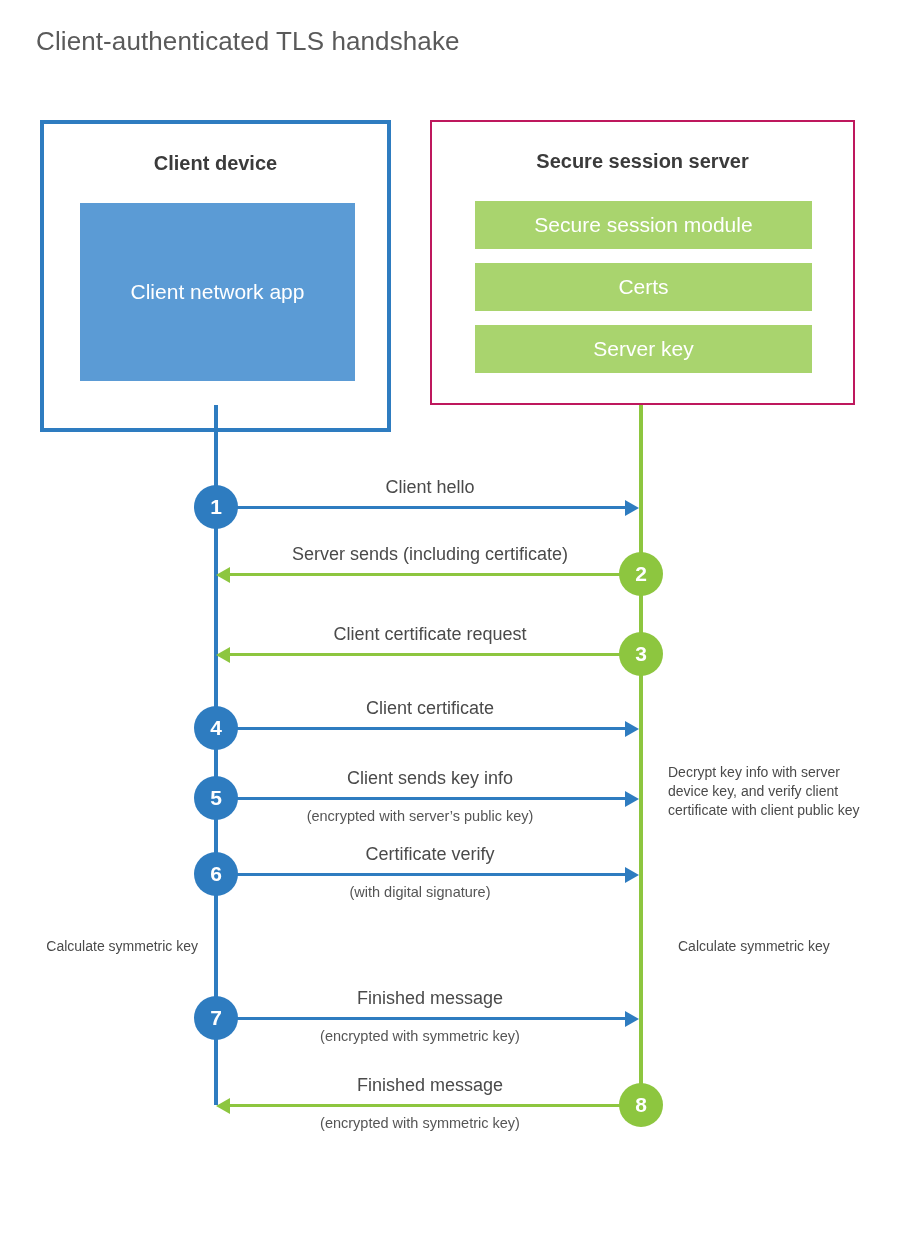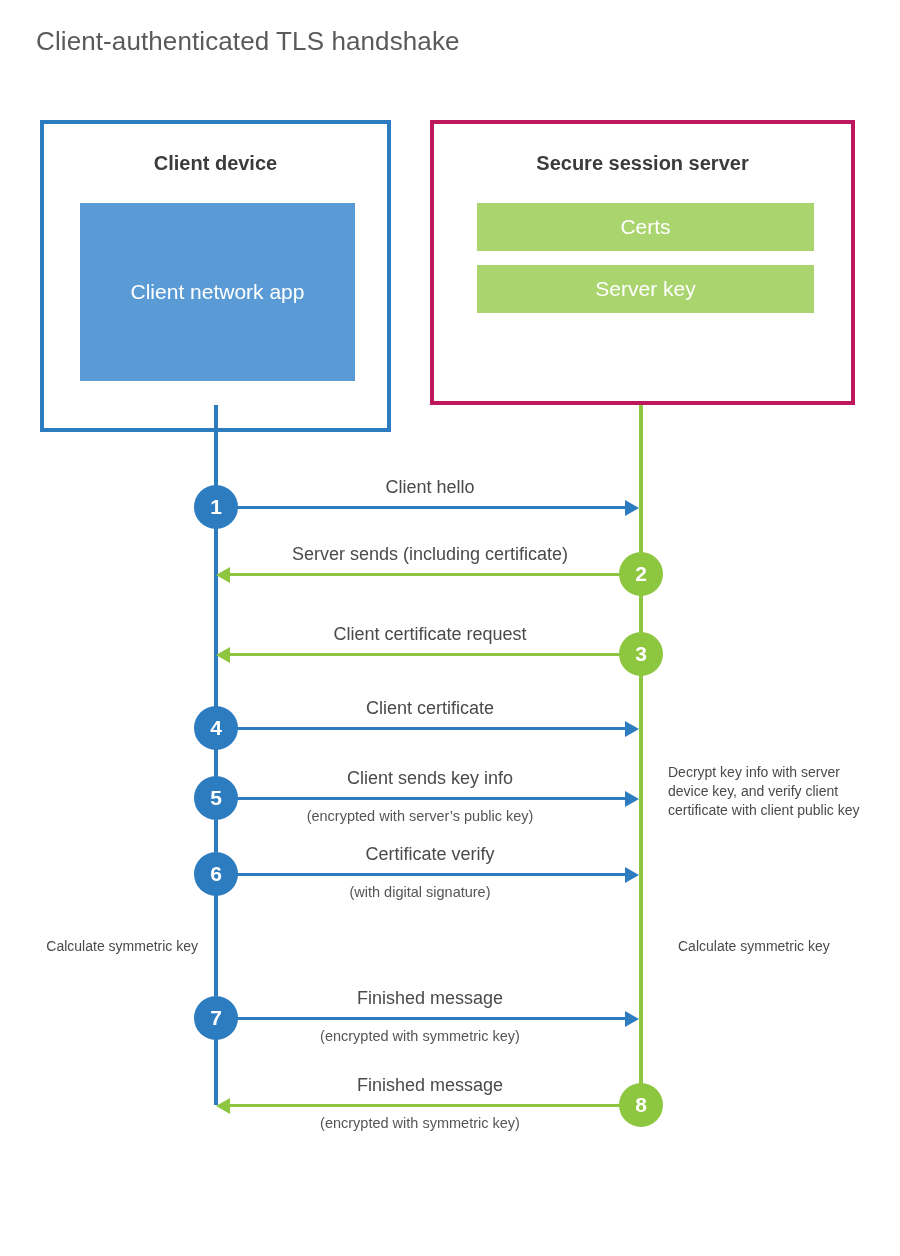--- a/index.html
+++ b/index.html
@@ -40,21 +40,21 @@
     top: 120px;
     width: 351px;
     height: 312px;
     border: 4px solid #2E7CC0;
   }
   #server-box {
     left: 430px;
     top: 120px;
     width: 425px;
     height: 285px;
-    border: 4px solid #be185d;
+    border: 2px solid #be185d;
   }
   .party-title {
     text-align: center;
     font-size: 20px;
     font-weight: bold;
     color: #3b3b3b;
     margin-top: 28px;
   }
 
   
@@ -217,20 +217,21 @@
 <div id="page-title">Client-authenticated TLS handshake</div>
 
 <div id="client-box" class="party-box">
   <div class="party-title">Client device</div>
   <div id="client-app-block">Client network app</div>
 </div>
 
 <div id="server-box" class="party-box">
   <div class="party-title">Secure session server</div>
   <div id="server-bars">
+    <div class="server-bar">Secure session module</div>
     <div class="server-bar">Certs</div>
     <div class="server-bar">Server key</div>
   </div>
 </div>
 
 <div id="client-lifeline" class="lifeline"></div>
 <div id="server-lifeline" class="lifeline"></div>
 
 <div class="step blue to-right" style="top:507px;">
   <div class="arrow-line" style="left:216px; width:409px;"></div>

